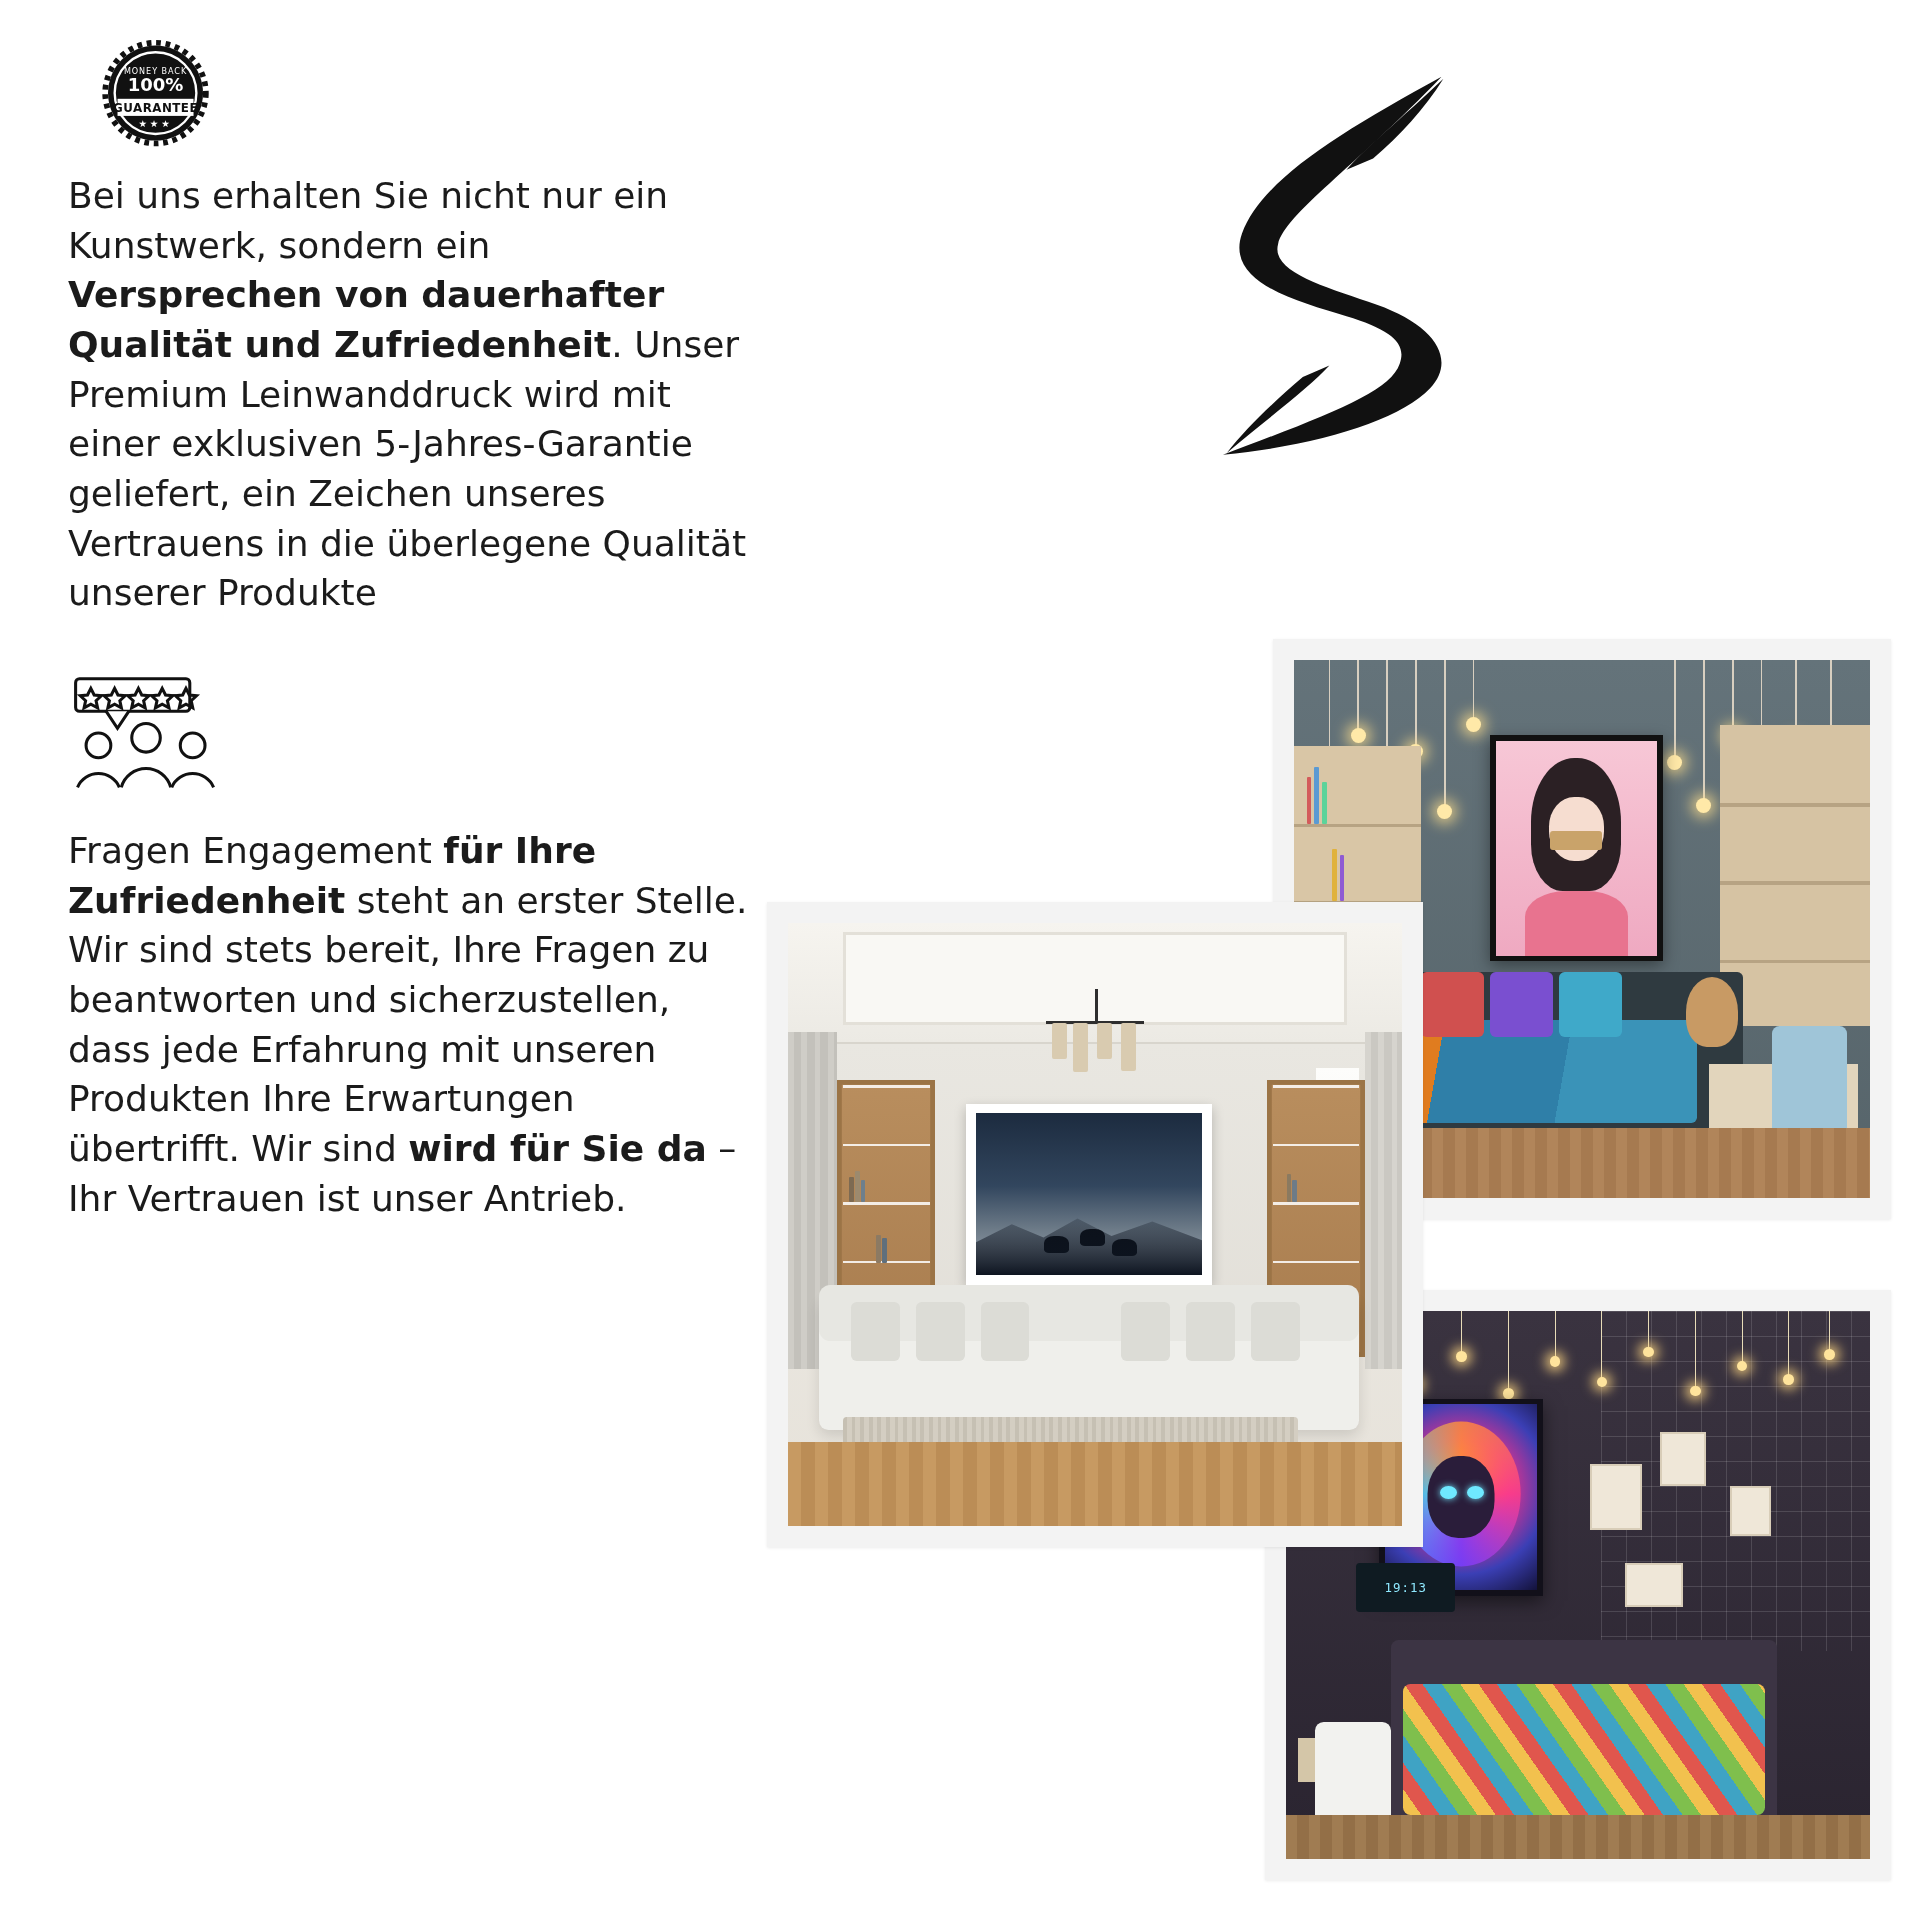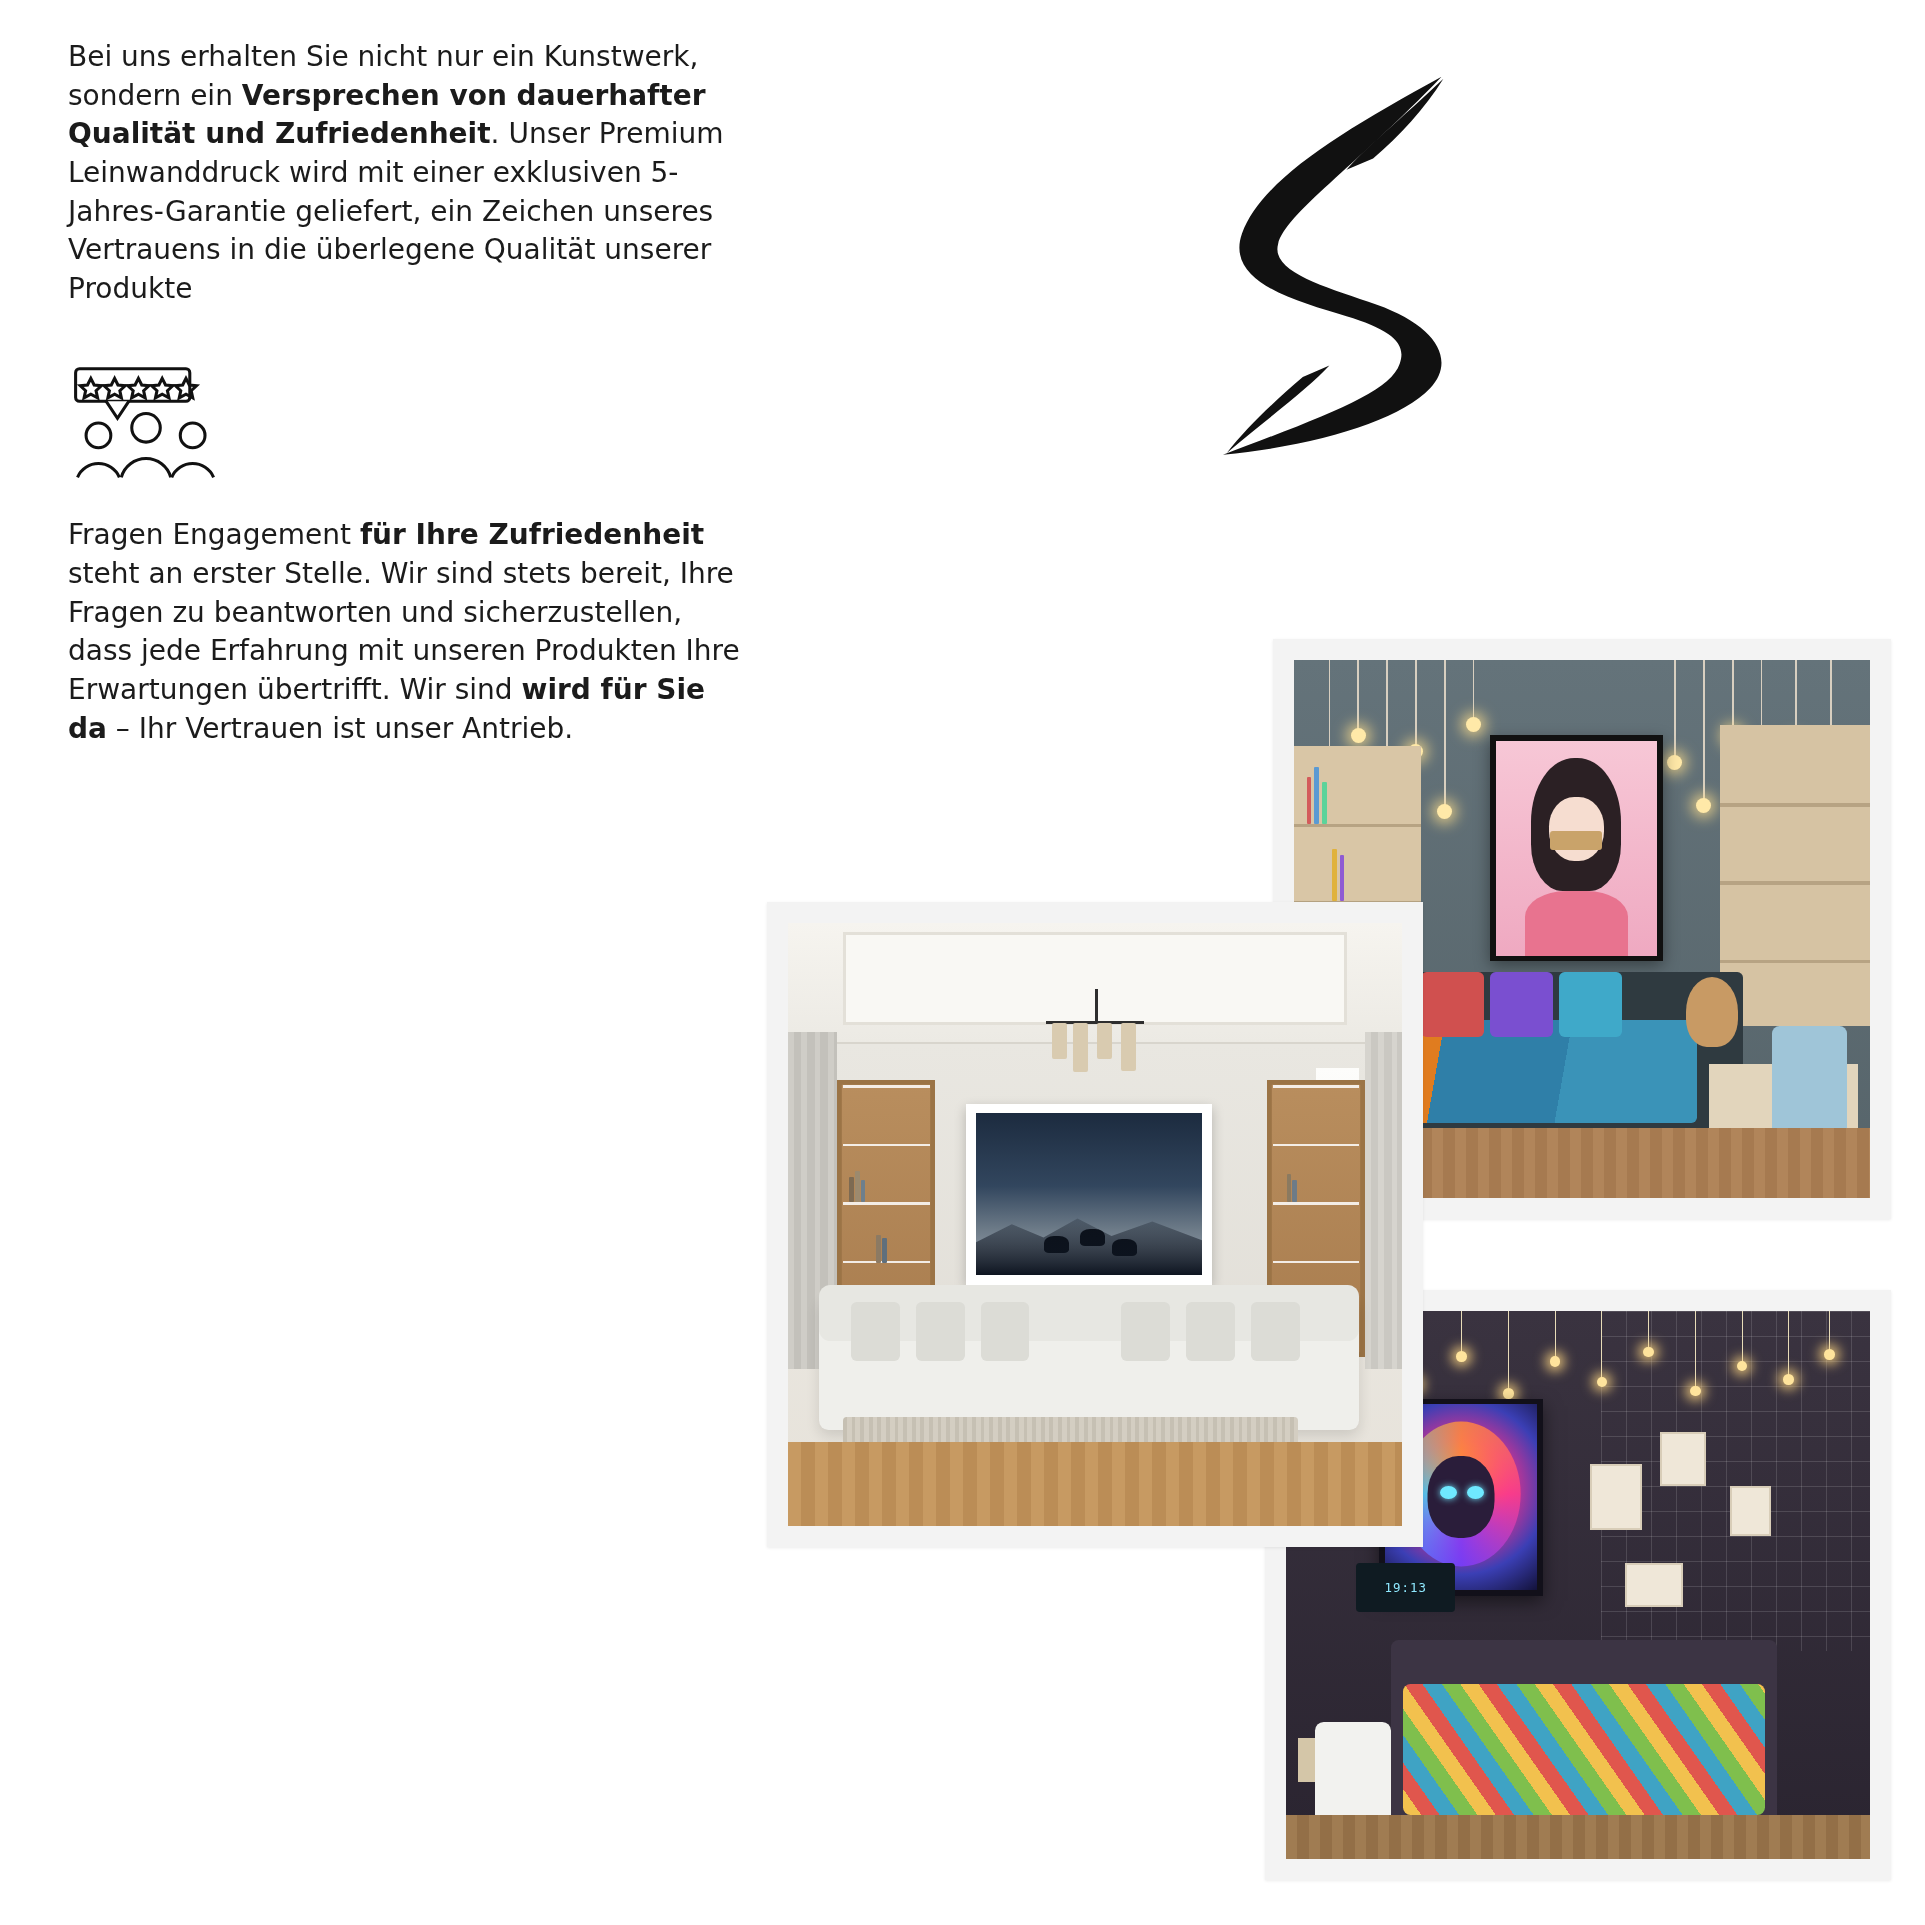--- a/index.html
+++ b/index.html
@@ -33,21 +33,21 @@
 
   .block-title {
     font-size: 45px;
     font-weight: bold;
     color: #111111;
     letter-spacing: -0.3px;
     margin: 0 0 9.5px 0;
     line-height: 1.15;
   }
   .block-body {
-    font-size: 28px;
+    font-size: 36px;
     line-height: 1.38;
     color: #1b1b1b;
     margin: 0;
     max-width: 685px;
   }
   .block-body b { font-weight: bold; }
 
   .section-2 { margin-top: 57px; }
 
   .people-icon {
@@ -213,20 +213,39 @@
   .nr-frame{position:absolute;background:#efe7d8;border:2.9px solid #d8cdb8;}
 </style>
 </head>
 <body>
 
 <div class="page">
 
   <div class="left-col">
 
     <div class="section-1">
+      <div class="badge">
+        <svg viewBox="0 0 185 120" width="176" height="114" aria-hidden="true">
+          <g transform="translate(92,58)">
+            <g>
+              <circle r="50" fill="#111"></circle>
+              <g fill="#111">
+
+                <circle r="53" fill="none" stroke="#111" stroke-width="6" stroke-dasharray="5 5"></circle>
+              </g>
+              <circle r="43" fill="none" stroke="#fff" stroke-width="2.5"></circle>
+              <text x="0" y="-20" fill="#fff" font-size="8.5" text-anchor="middle" font-family="DejaVu Sans, sans-serif" letter-spacing="1">MONEY BACK</text>
+              <text x="0" y="-2" fill="#fff" font-size="19" font-weight="bold" text-anchor="middle" font-family="DejaVu Sans, sans-serif">100%</text>
+              <rect x="-40" y="6" width="80" height="18" fill="#fff"></rect>
+              <text x="0" y="19.5" fill="#111" font-size="12.5" font-weight="bold" text-anchor="middle" font-family="DejaVu Sans, sans-serif" letter-spacing="0.5">GUARANTEE</text>
+              <text x="0" y="36" fill="#fff" font-size="10" text-anchor="middle" font-family="DejaVu Sans, sans-serif" letter-spacing="3">★★★</text>
+            </g>
+          </g>
+        </svg>
+      </div>
       <p class="block-body">
         <span>Bei uns erhalten Sie nicht nur ein Kunstwerk, sondern ein </span><b>Versprechen von dauerhafter Qualität und Zufriedenheit</b><span>. Unser Premium Leinwanddruck wird mit einer exklusiven 5-Jahres-Garantie geliefert, ein Zeichen unseres Vertrauens in die überlegene Qualität unserer Produkte</span>
       </p>
     </div>
 
     <div class="section-2">
       <div class="people-icon">
         <svg viewBox="0 0 165 125" width="157" height="119" aria-hidden="true">
           <g fill="none" stroke="#111" stroke-width="3.2">
             <rect x="8" y="4" width="120" height="34" rx="4"></rect>

